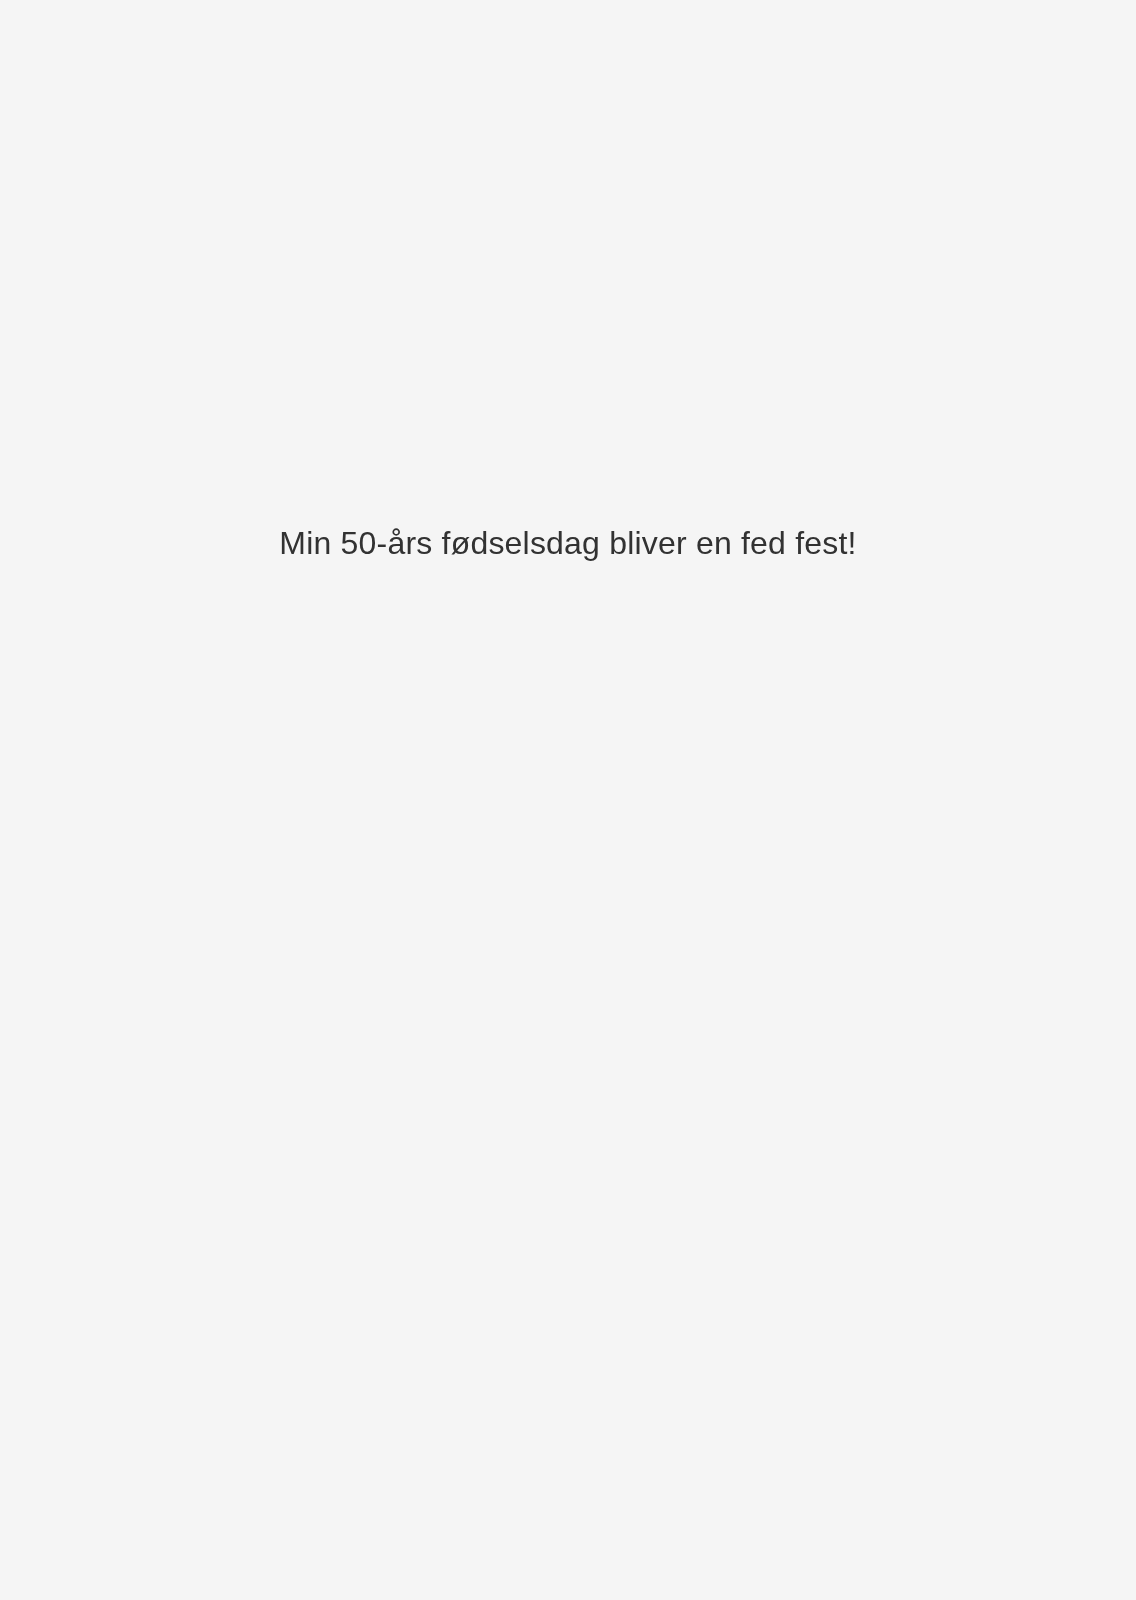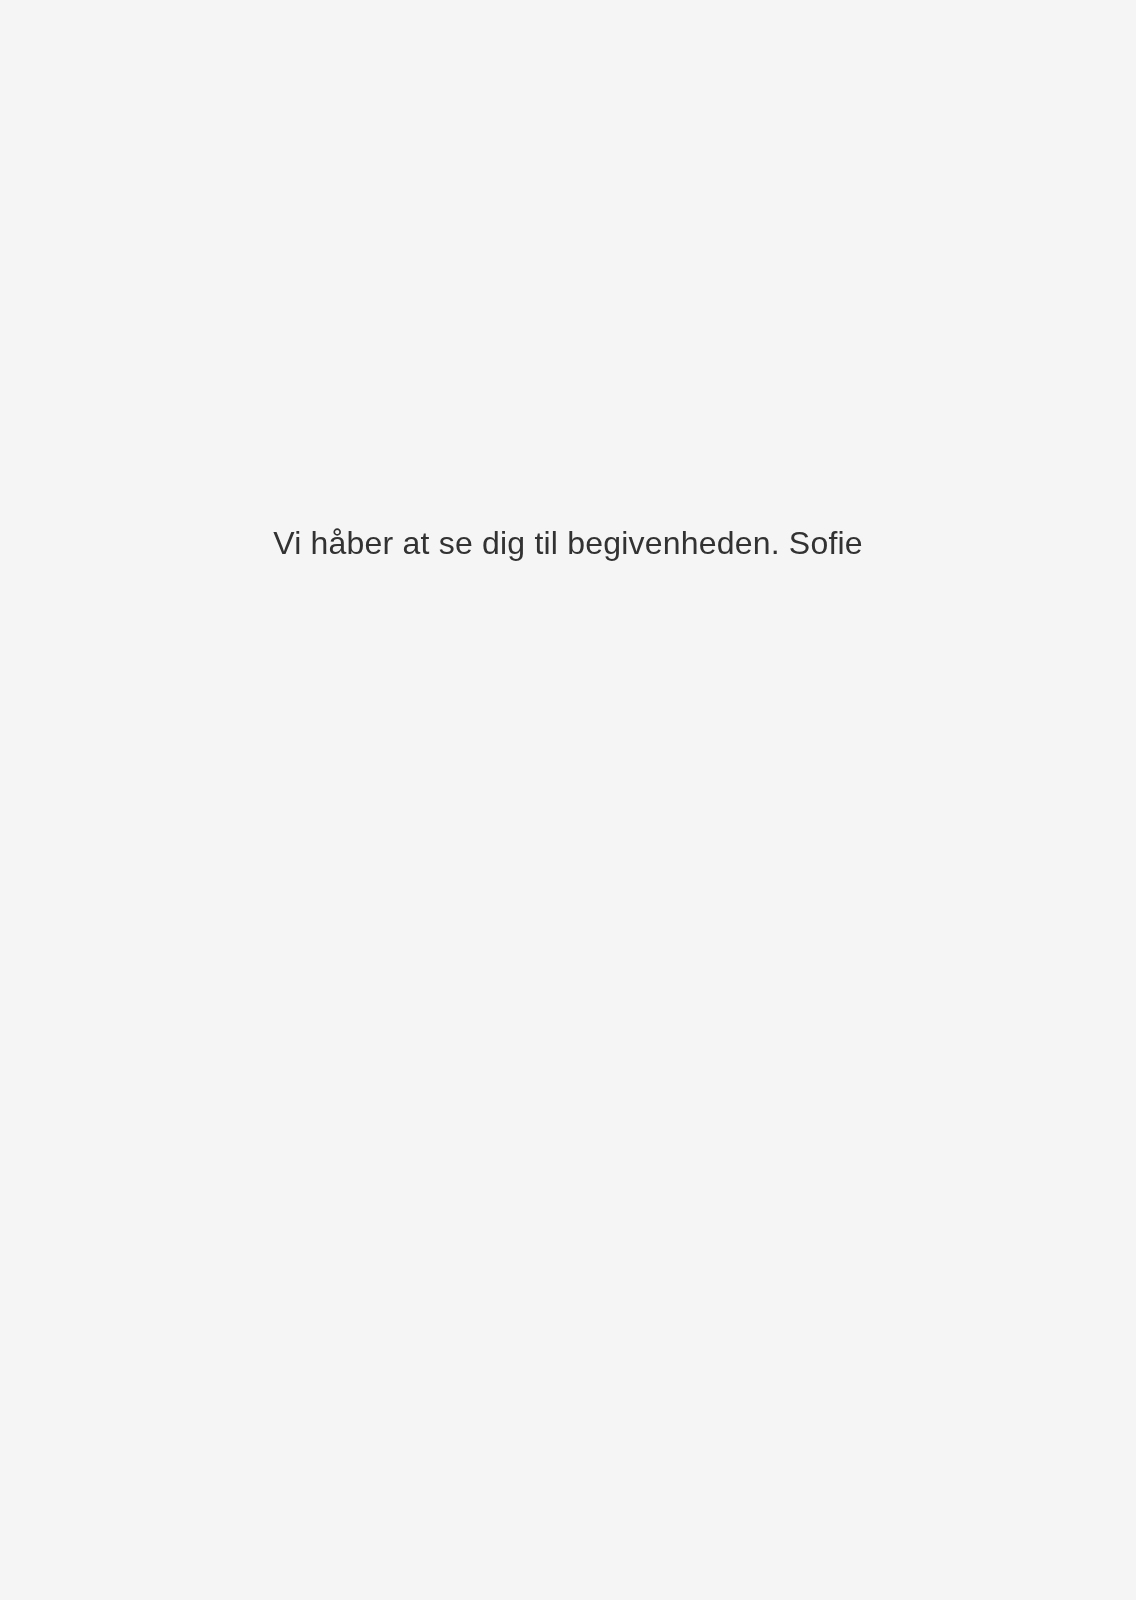--- a/index.html
+++ b/index.html
@@ -38,15 +38,15 @@
   }
   .content .details {
     margin-bottom: 75px;
   }
 </style>
 </head>
 <body>
 
 <div class="page">
   <div class="content">
-    <p class="closing">Vi håber at se dig til begivenheden. Sofie</p>
+    <p class="headline">Min 50-års fødselsdag bliver en fed fest!</p>
   </div>
 </div>
 
 </body></html>

